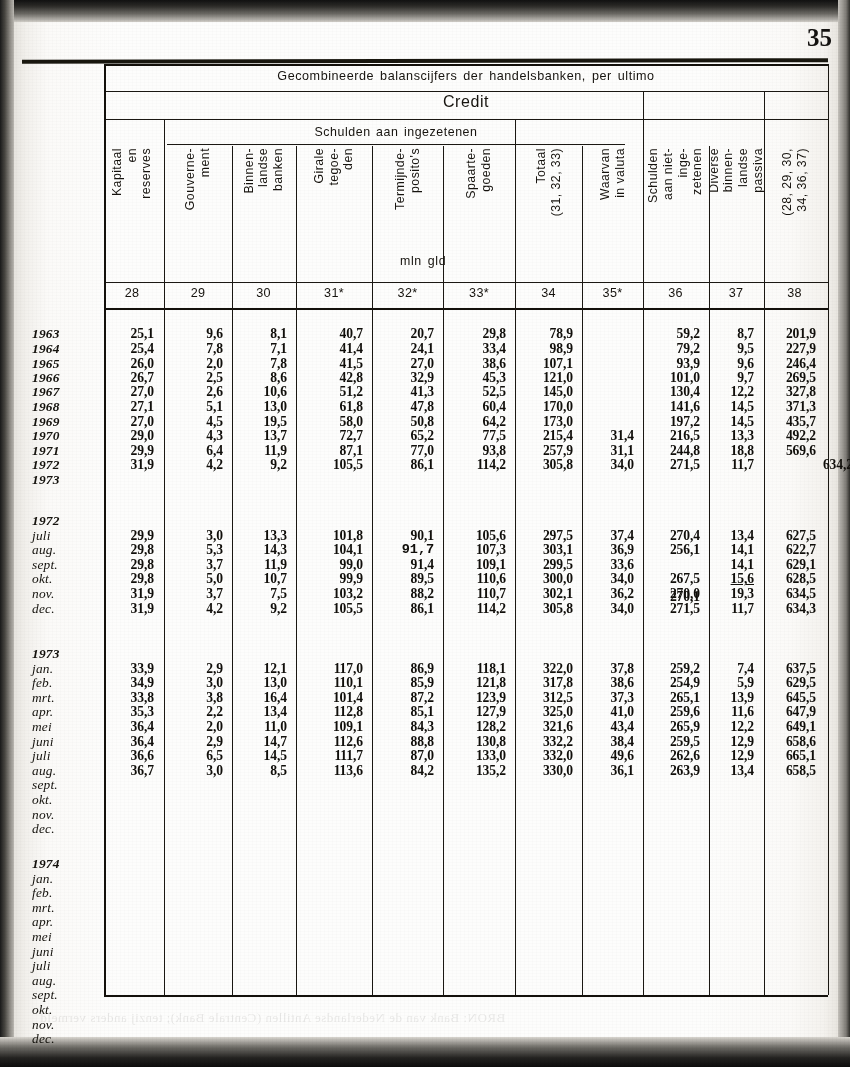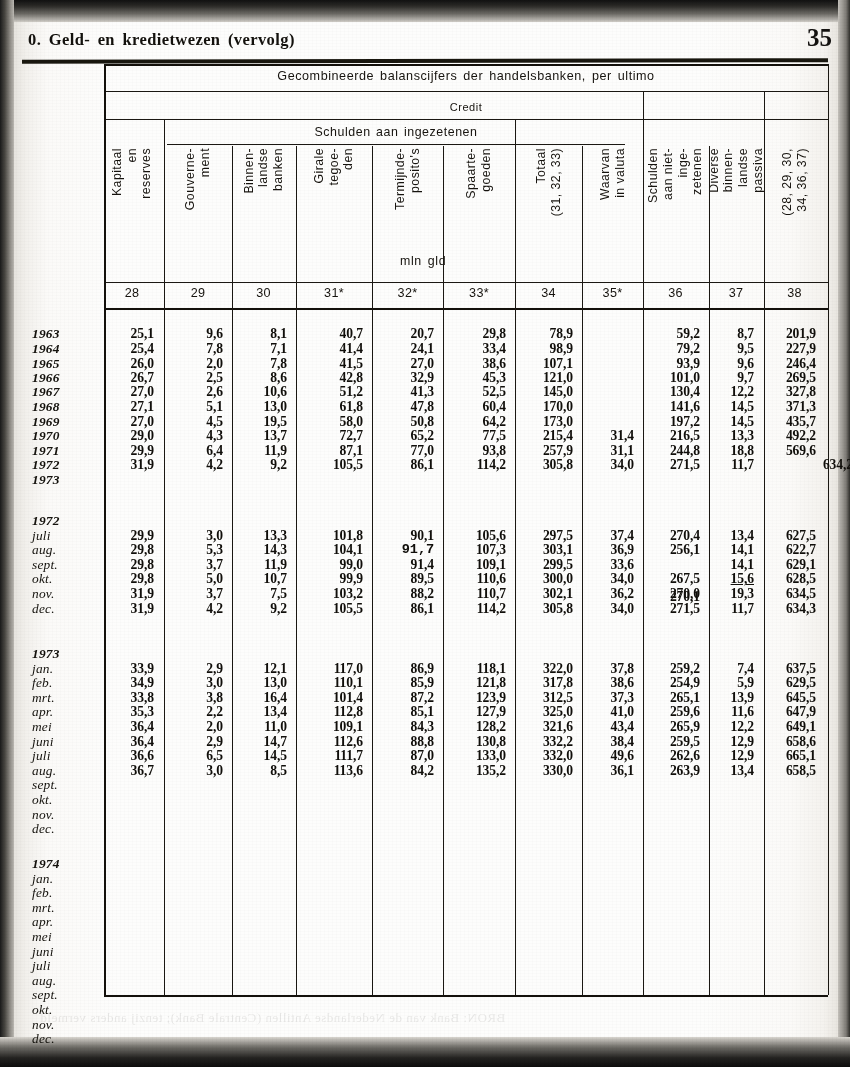--- a/index.html
+++ b/index.html
@@ -81,21 +81,21 @@
   .vline { width:1px; }
   .vline.thick { width:2.2px; background:#14110c; }
 
   
   .banner {
     position:absolute; text-align:center;
     font-family:"Liberation Sans", sans-serif;
     color:#17140f; letter-spacing:.55px;
   }
   .banner.b1 { left:0; top:5px; width:724px; font-size:12.6px; word-spacing:2px; }
-  .banner.b2 { left:0; top:37px; width:724px; font-size:11px; }
+  .banner.b2 { left:0; top:29px; width:724px; font-size:16px; }
   .banner.b3 { left:63px; top:61px; width:458px; font-size:12.4px; word-spacing:1.5px; }
 
   .mln {
     position:absolute; left:296px; top:190px;
     font-family:"Liberation Sans", sans-serif;
     font-size:12.4px; color:#17140f; letter-spacing:.6px; word-spacing:2px;
   }
   .vline-txt {
     writing-mode:vertical-rl; transform:rotate(180deg);
     font-family:"Liberation Sans", sans-serif;
@@ -140,21 +140,20 @@
 <body>
 
 <div id="page">
 
   <div class="gutter-top"></div>
   <div class="gutter-left"></div>
   <div class="gutter-right"></div>
   <div class="gutter-bottom"></div>
 
   <div class="page-head">
-    <div class="chapter-title">0.  Geld-  en  kredietwezen  (vervolg)</div>
     <div class="page-number">35</div>
   </div>
   <div class="head-rule"></div>
 
   <div class="bleed" style="left:40px; top:1010px; font-size:13px;">BRON: Bank van de Nederlandse Antillen (Centrale Bank); tenzij anders vermeld</div>
 
   <div id="table">
       <div class="tbl-line hline thick" style="left:0;top:0;width:724px;"></div>
       <div class="tbl-line hline" style="left:0;top:27px;width:724px;"></div>
       <div class="tbl-line hline" style="left:0;top:55px;width:724px;"></div>

